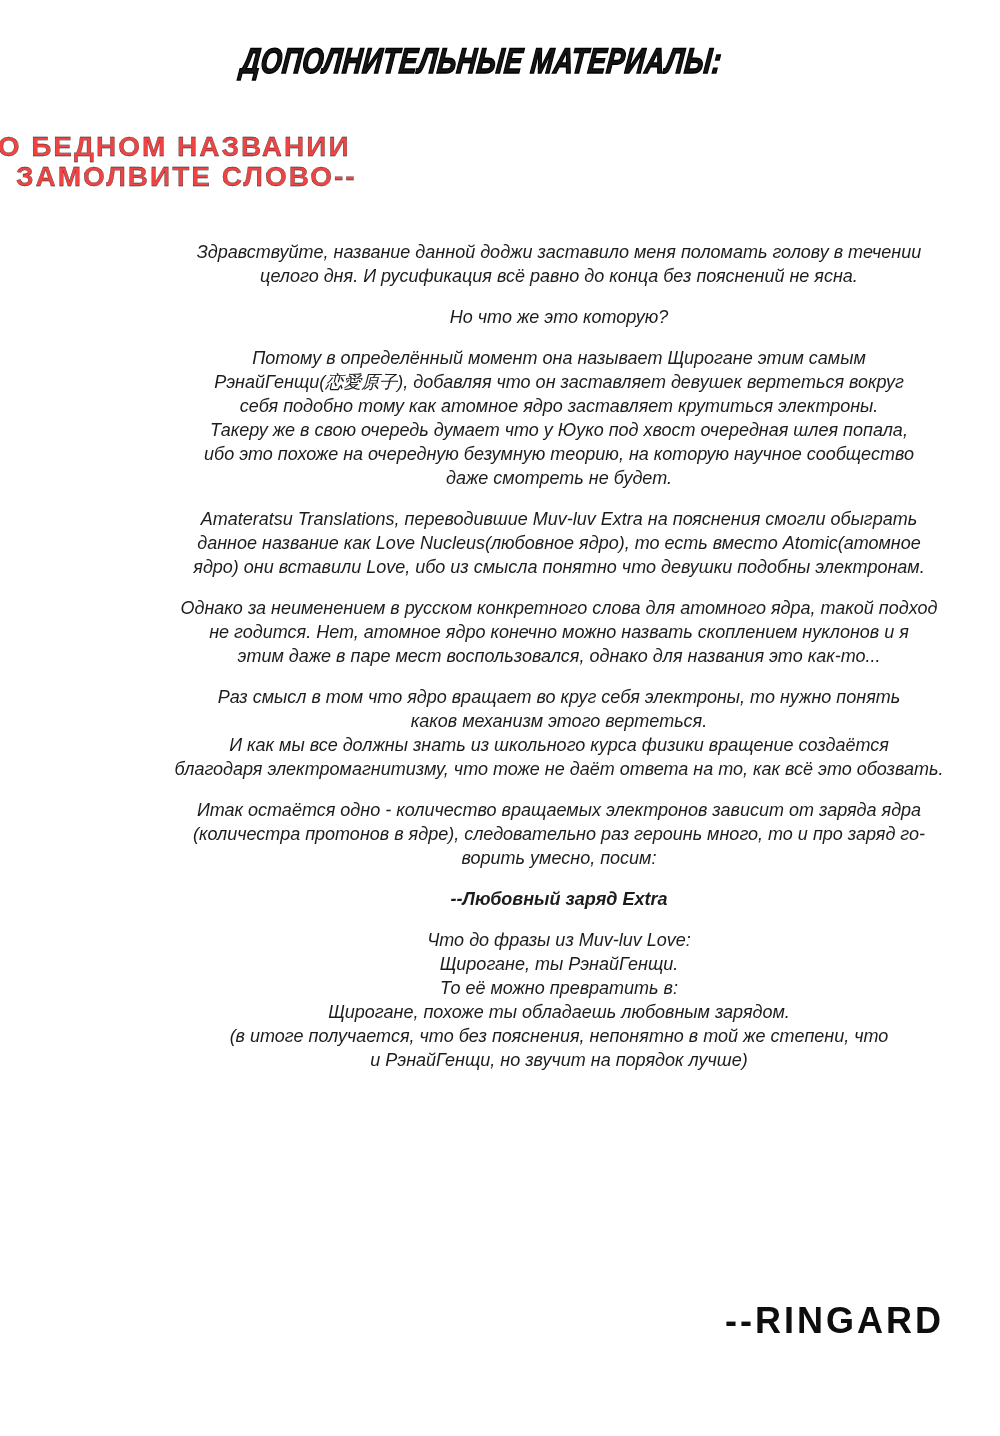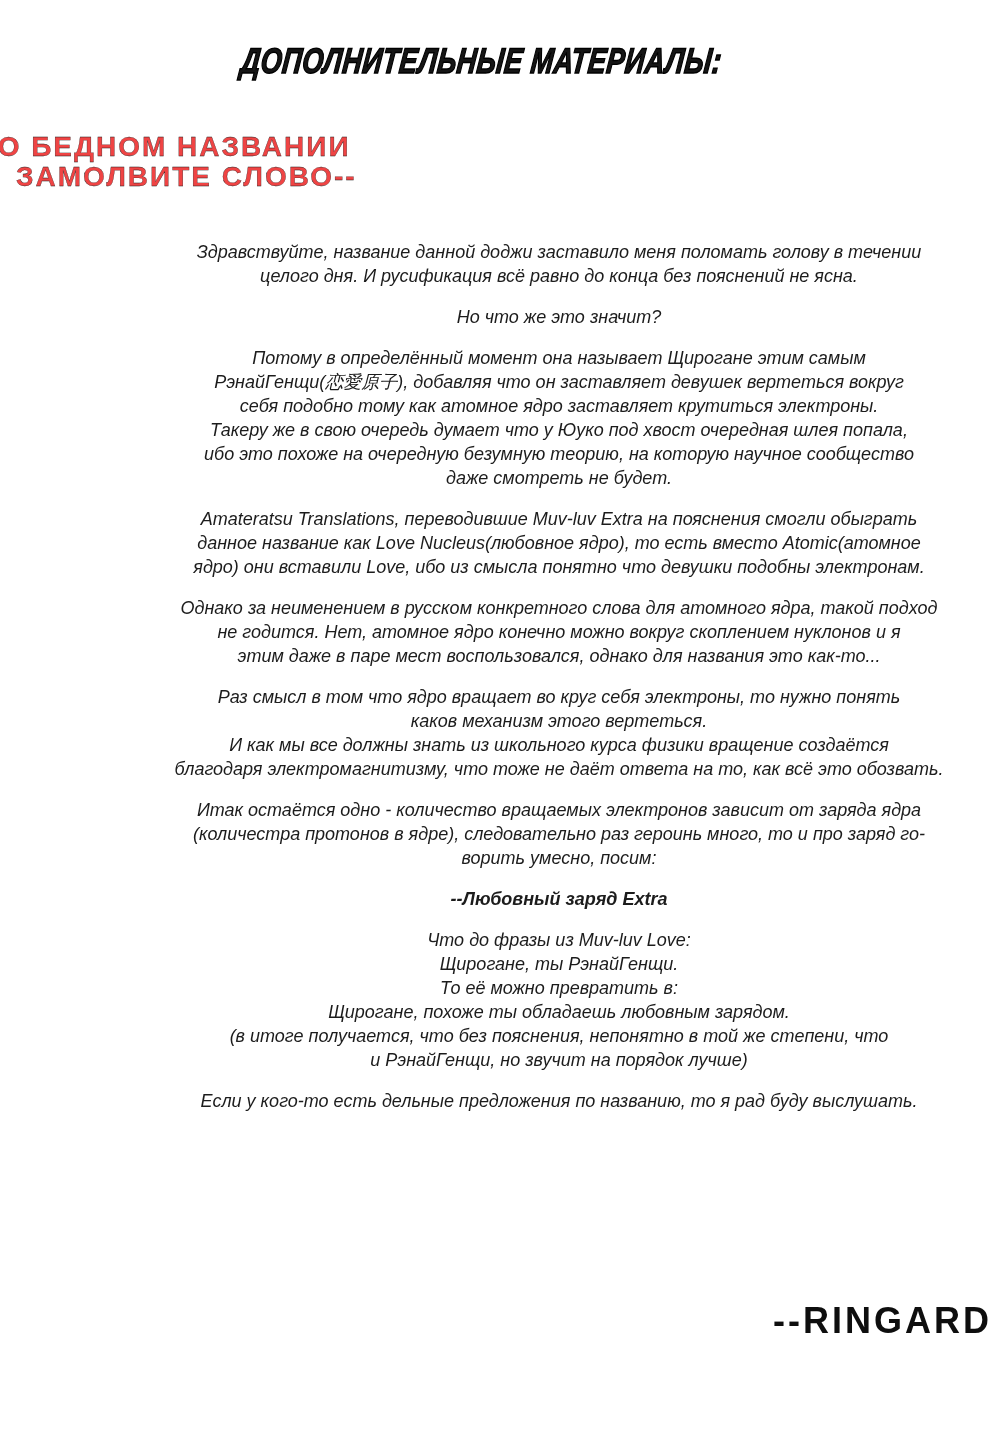--- a/index.html
+++ b/index.html
@@ -79,65 +79,63 @@
 
   .signature {
     position: absolute;
     top: 1300px;
     left: 725px;
     font-size: 36px;
     font-weight: bold;
     letter-spacing: 3px;
     white-space: nowrap;
     color: #0e0e0e;
-    margin-left: 48px;
   }
 </style>
 </head>
 <body>
 
 <div class="page">
 
   <div class="doc-title-wrap">
     <span class="doc-title">ДОПОЛНИТЕЛЬНЫЕ МАТЕРИАЛЫ:</span>
   </div>
 
   <div class="subtitle">
     <div class="line1">--О БЕДНОМ НАЗВАНИИ</div>
     <div class="line2">ЗАМОЛВИТЕ СЛОВО--</div>
   </div>
 
   <div class="body-col">
     <div class="para">Здравствуйте, название данной доджи заставило меня поломать голову в течении
 целого дня. И русификация всё равно до конца без пояснений не ясна.</div>
-    <div class="para">Но что же это значит?</div>
+    <div class="para">Но что же это которую?</div>
     <div class="para">Потому в определённый момент она называет Щирогане этим самым
 РэнайГенщи(恋愛原子), добавляя что он заставляет девушек вертеться вокруг
 себя подобно тому как атомное ядро заставляет крутиться электроны.
 Такеру же в свою очередь думает что у Юуко под хвост очередная шлея попала,
 ибо это похоже на очередную безумную теорию, на которую научное сообщество
 даже смотреть не будет.</div>
     <div class="para">Amateratsu Translations, переводившие Muv-luv Extra на пояснения смогли обыграть
 данное название как Love Nucleus(любовное ядро), то есть вместо Atomic(атомное
 ядро) они вставили Love, ибо из смысла понятно что девушки подобны электронам.</div>
     <div class="para">Однако за неименением в русском конкретного слова для атомного ядра, такой подход
-не годится. Нет, атомное ядро конечно можно вокруг скоплением нуклонов и я
+не годится. Нет, атомное ядро конечно можно назвать скоплением нуклонов и я
 этим даже в паре мест воспользовался, однако для названия это как-то...</div>
     <div class="para">Раз смысл в том что ядро вращает во круг себя электроны, то нужно понять
 каков механизм этого вертеться.
 И как мы все должны знать из школьного курса физики вращение создаётся
 благодаря электромагнитизму, что тоже не даёт ответа на то, как всё это обозвать.</div>
     <div class="para">Итак остаётся одно - количество вращаемых электронов зависит от заряда ядра
 (количестра протонов в ядре), следовательно раз героинь много, то и про заряд го-
 ворить умесно, посим:</div>
     <div class="para bold">--Любовный заряд Extra</div>
     <div class="para">Что до фразы из Muv-luv Love:
 Щирогане, ты РэнайГенщи.
 То её можно превратить в:
 Щирогане, похоже ты обладаешь любовным зарядом.
 (в итоге получается, что без пояснения, непонятно в той же степени, что
 и РэнайГенщи, но звучит на порядок лучше)</div>
-    <div class="para">Если у кого-то есть дельные предложения по названию, то я рад буду выслушать.</div>
   </div>
 
   <div class="signature">--RINGARD</div>
 
 </div>
 
 </body></html>

